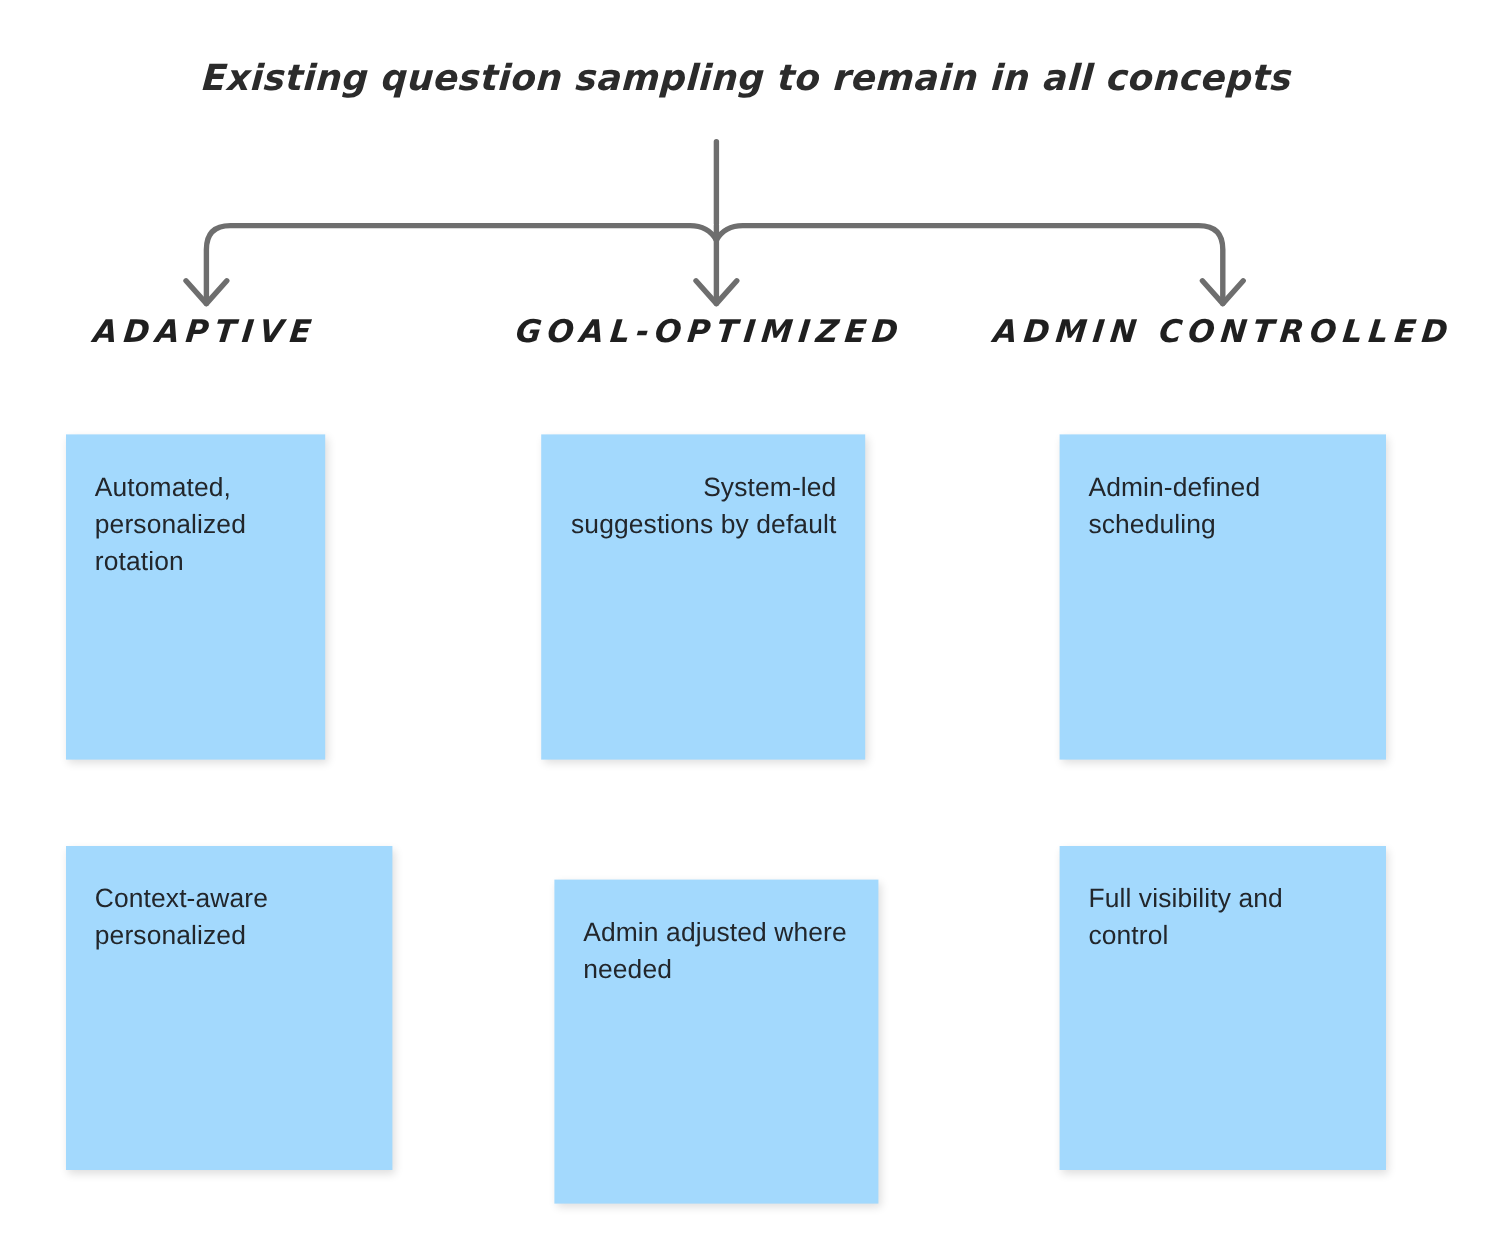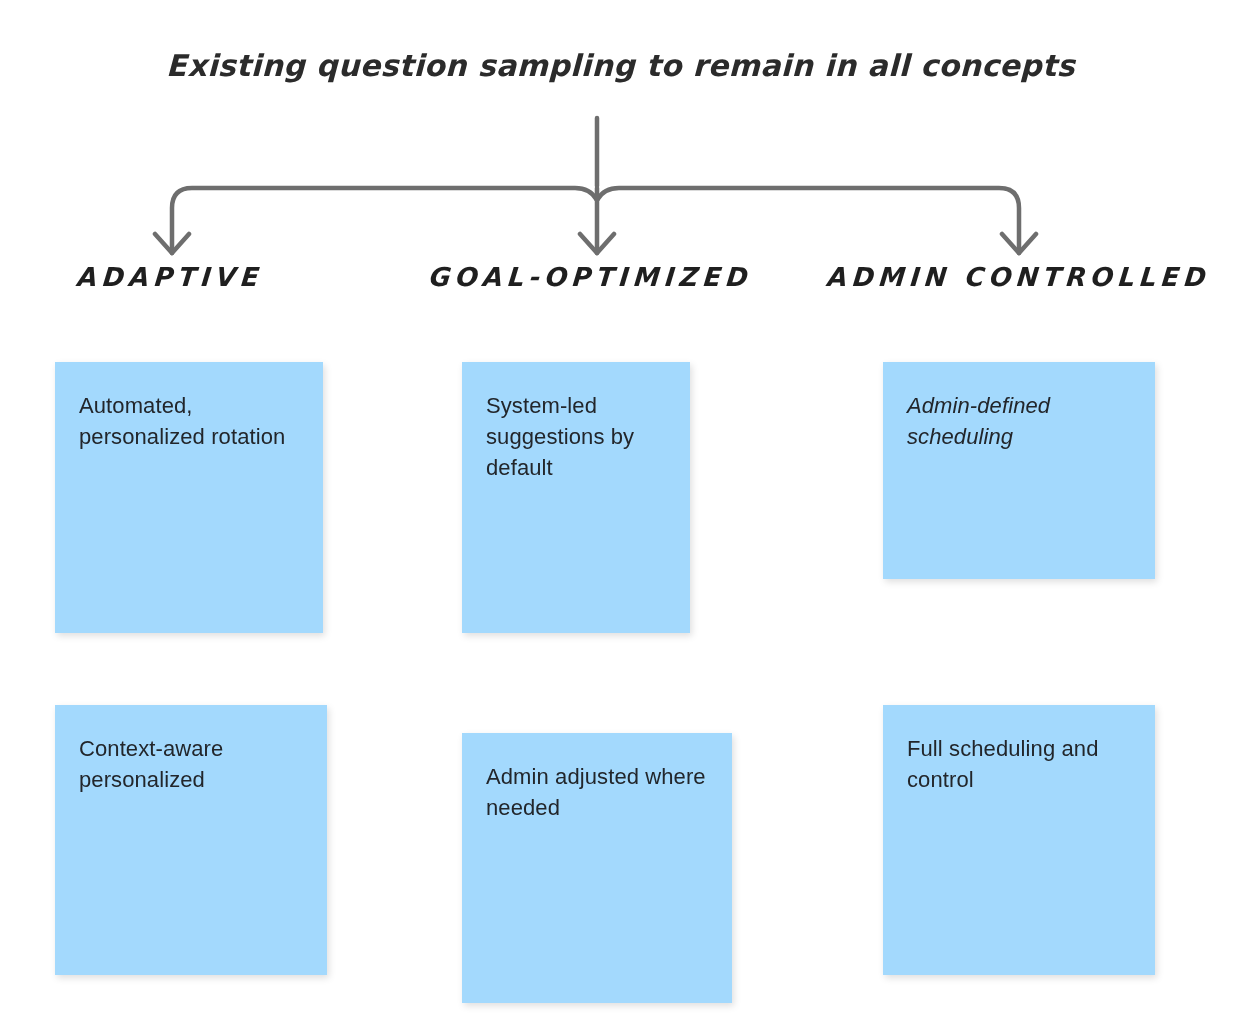--- a/index.html
+++ b/index.html
@@ -69,23 +69,23 @@
   }
   .card-text {
     font-family: "Liberation Sans", sans-serif;
     font-size: 22px;
     line-height: 1.42;
     color: #22262b;
     letter-spacing: 0.1px;
   }
 
   
-  #card-r0-c0 { left: 55px;  top: 362px; width: 268px; height: 271px; }
-  #card-r0-c1 { left: 462px; top: 362px; width: 228px; height: 271px; }
-  #card-r0-c2 { left: 883px; top: 362px; width: 272px; height: 217px; font-style: italic; }
+  #card-r0-c0 { left: 55px;  top: 362px; width: 216px; height: 271px; }
+  #card-r0-c1 { left: 451px; top: 362px; width: 270px; height: 271px; text-align: right; }
+  #card-r0-c2 { left: 883px; top: 362px; width: 272px; height: 271px; }
   
   #card-r1-c0 { left: 55px;  top: 705px; width: 272px; height: 270px; }
   #card-r1-c1 { left: 462px; top: 733px; width: 270px; height: 270px; }
   #card-r1-c2 { left: 883px; top: 705px; width: 272px; height: 270px; }
 </style>
 </head>
 <body>
 
 <div id="canvas">
 
@@ -123,16 +123,16 @@
     <div class="card-text">Admin-defined scheduling</div>
   </div>
 
   <div class="card" id="card-r1-c0">
     <div class="card-text">Context-aware personalized</div>
   </div>
   <div class="card" id="card-r1-c1">
     <div class="card-text">Admin adjusted where needed</div>
   </div>
   <div class="card" id="card-r1-c2">
-    <div class="card-text">Full scheduling and control</div>
+    <div class="card-text">Full visibility and control</div>
   </div>
 
 </div>
 
 </body></html>

